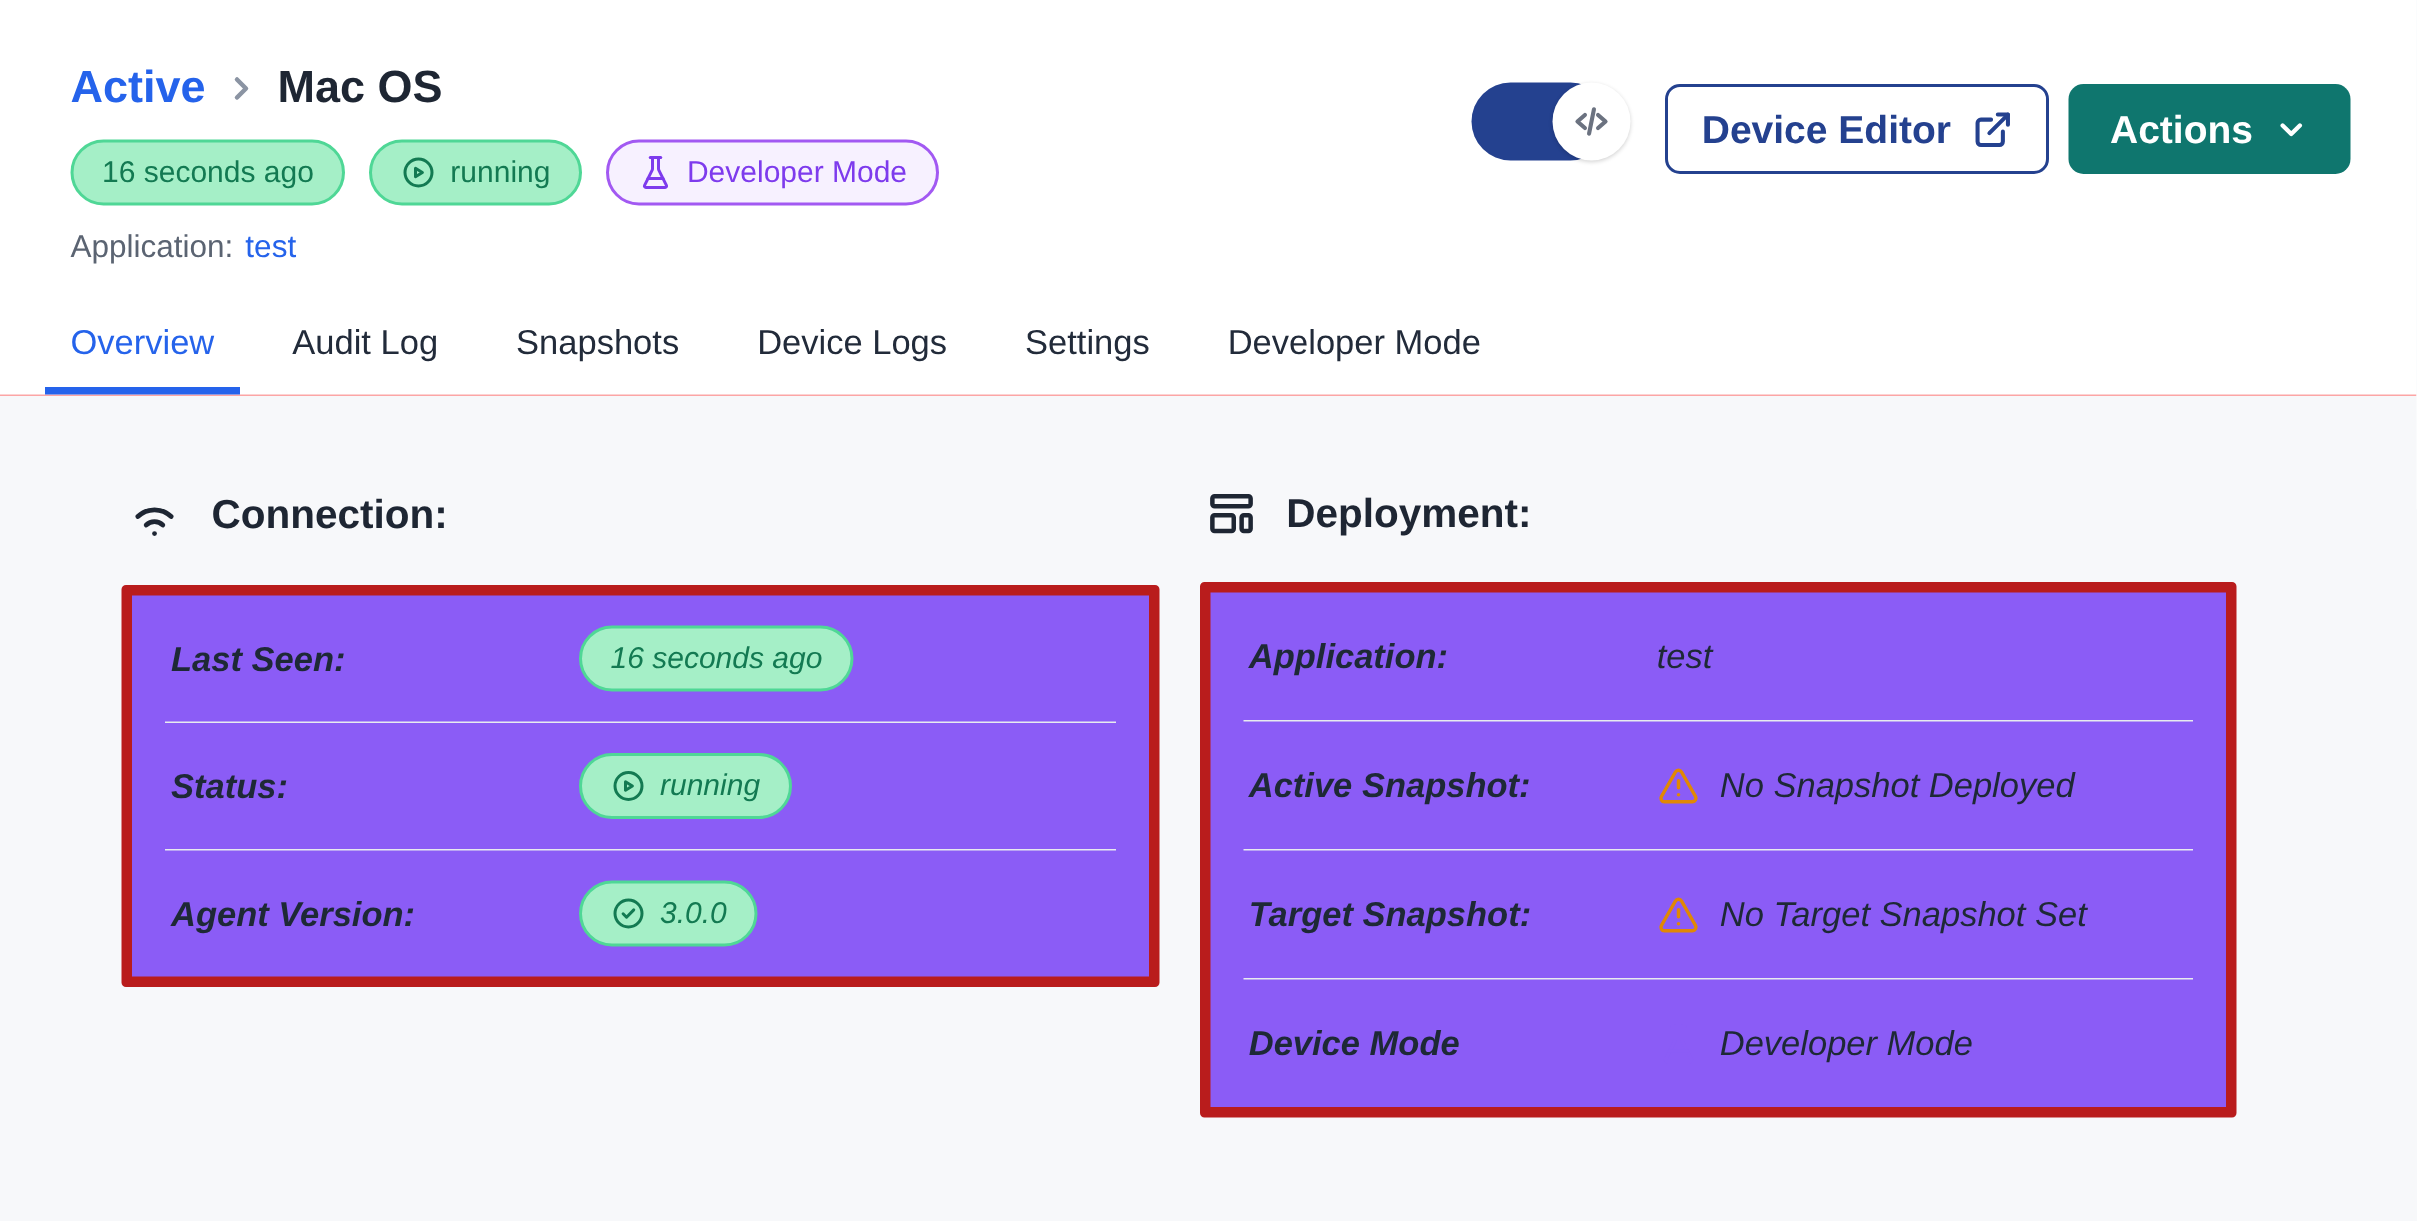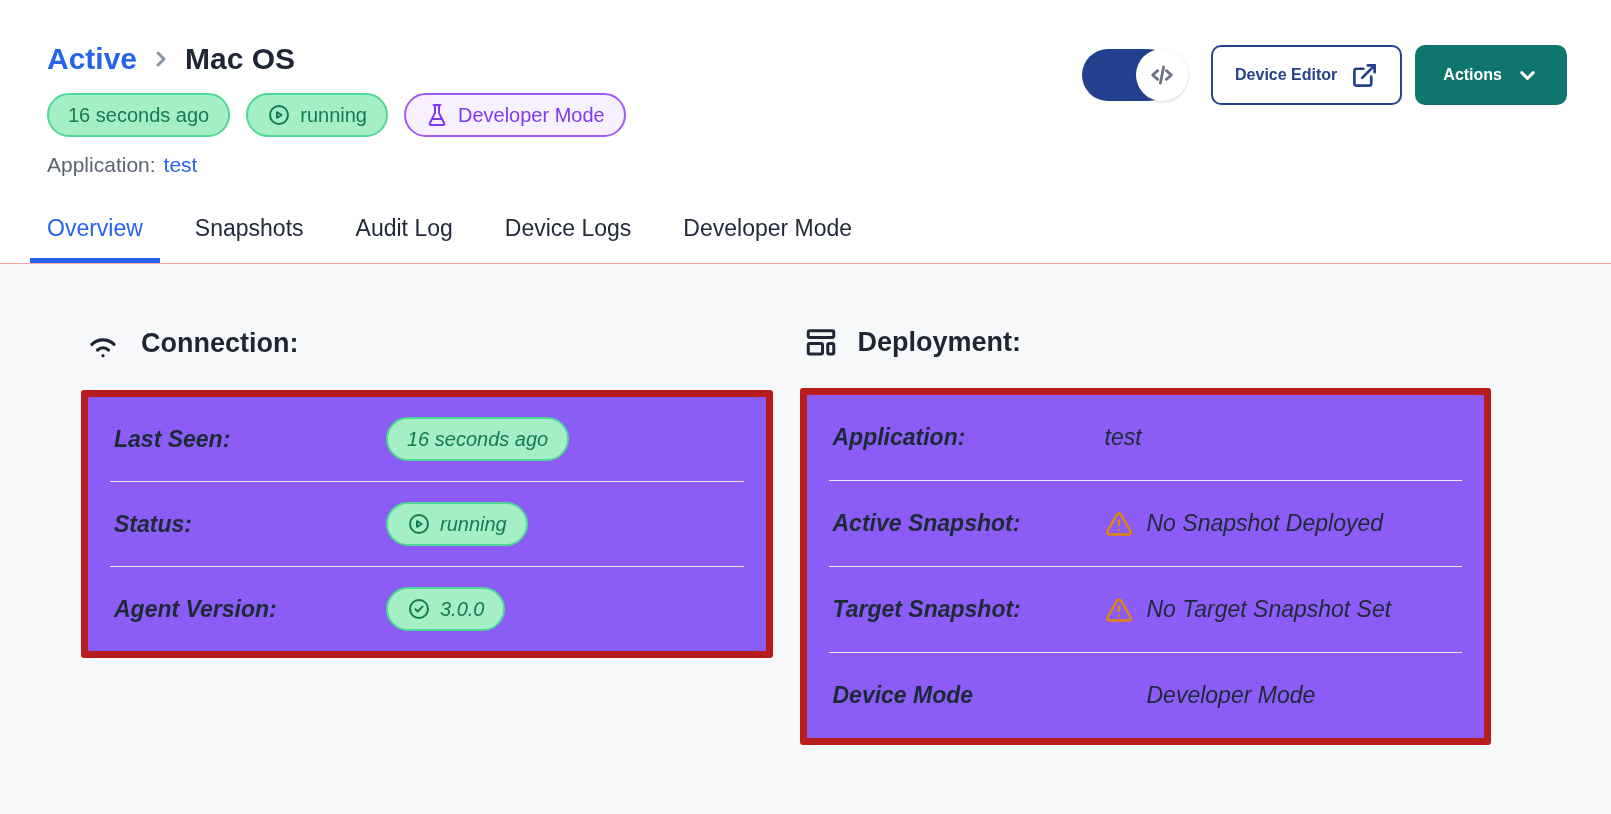--- a/index.html
+++ b/index.html
@@ -48,22 +48,22 @@
   }
   .toggle-knob {
     position: absolute; right: 0; top: 1px; width: 52px; height: 52px;
     background: #ffffff; border-radius: 50%;
     display: flex; align-items: center; justify-content: center;
     box-shadow: 0 1px 3px rgba(0,0,0,0.18);
     color: #6b7280;
   }
   .btn {
     display: inline-flex; align-items: center; justify-content: center; gap: 14px;
-    height: 60px; border-radius: 10px; font-size: 16px; font-weight: 700;
-    font-family: "Liberation Sans", sans-serif; cursor: pointer;
+    height: 60px; border-radius: 10px; font-size: 26px; font-weight: 700;
+    font-family: "Liberation Sans", sans-serif; cursor: pointer; margin-top: 11px;
   }
   .btn-outline {
     background: #ffffff; color: #24418f; border: 2px solid #24418f; padding: 0 22px;
   }
   .btn-solid {
     background: #0f766e; color: #ffffff; border: none; padding: 0 28px;
   }
 
   
   .tabs {
@@ -175,23 +175,24 @@
           <svg width="23" height="23" viewBox="0 0 24 24" fill="none" stroke="currentColor" stroke-width="3" stroke-linecap="round" stroke-linejoin="round">
               <path d="m6 9 6 6 6-6"></path>
             </svg>
         </span>
       </button>
     </div>
   </header>
 
   <nav class="tabs">
     <div class="tab active"><span>Overview</span></div>
+    <div class="tab"><span>Audit Log</span></div>
     <div class="tab"><span>Snapshots</span></div>
-    <div class="tab"><span>Audit Log</span></div>
     <div class="tab"><span>Device Logs</span></div>
+    <div class="tab"><span>Settings</span></div>
     <div class="tab"><span>Developer Mode</span></div>
   </nav>
 
   <main class="content">
     <div class="cards">
 
       <section class="section">
         <div class="section-title">
           <span style="display:flex">
             <svg width="38" height="38" viewBox="0 0 24 24" fill="none" stroke="currentColor" stroke-width="2" stroke-linecap="round" stroke-linejoin="round">

